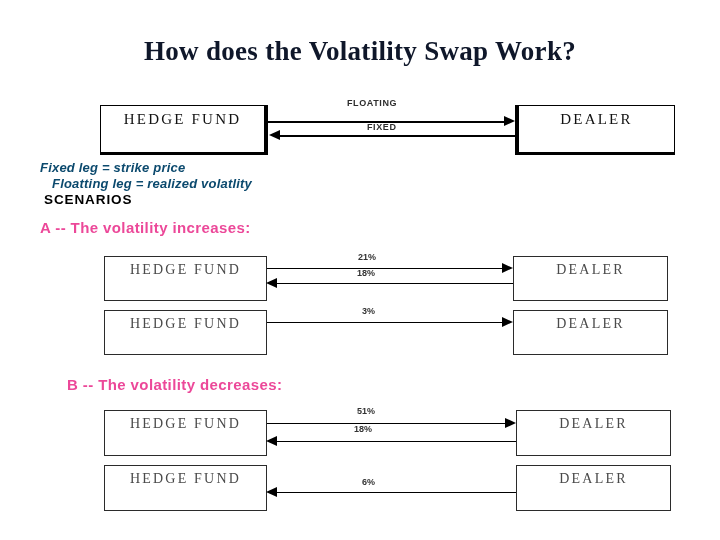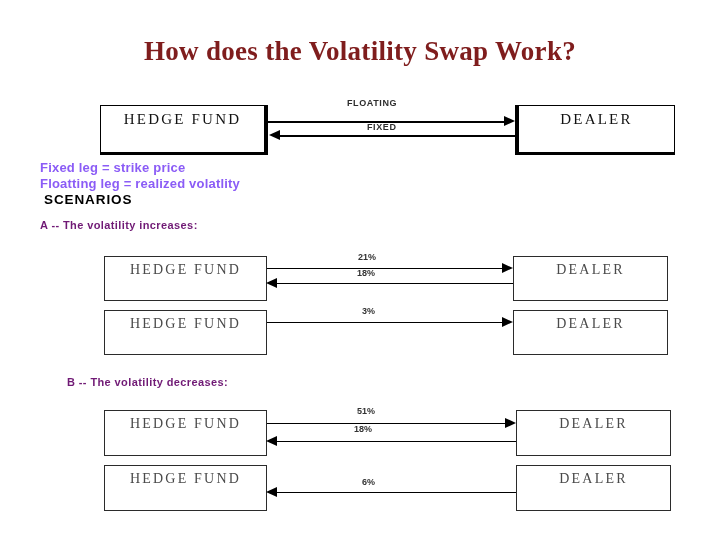--- a/index.html
+++ b/index.html
@@ -19,21 +19,21 @@
   .slide-title {
     position: absolute;
     left: 0;
     top: 36px;
     width: 720px;
     text-align: center;
     font-family: "Liberation Serif", serif;
     font-weight: bold;
     font-size: 27px;
     letter-spacing: 0.3px;
-    color: #7f1d1d;
+    color: #0f172a;
   }
 
   
   .node {
     position: absolute;
     box-sizing: border-box;
     background: #ffffff;
     border: 1px solid #1a1a1a;
     display: flex;
     align-items: flex-start;
@@ -103,39 +103,40 @@
     text-align: center;
   }
 
   
   .legend-line {
     position: absolute;
     font-family: "Liberation Sans", sans-serif;
     font-weight: bold;
     font-size: 13px;
     letter-spacing: 0.2px;
-    color: #8b5cf6;
-    white-space: nowrap;
+    color: #0c4a6e;
+    white-space: nowrap;
+    font-style: italic;
   }
   .scenario-heading {
     position: absolute;
     font-family: "Liberation Sans", sans-serif;
     font-weight: bold;
     font-size: 13.5px;
     letter-spacing: 0.9px;
     color: #000000;
     white-space: nowrap;
   }
   .scenario-case {
     position: absolute;
     font-family: "Liberation Sans", sans-serif;
     font-weight: bold;
-    font-size: 11px;
+    font-size: 15px;
     letter-spacing: 0.4px;
-    color: #701a75;
+    color: #ec4899;
     white-space: nowrap;
   }
 </style>
 </head>
 <body>
 
 <div class="slide-title">How does the Volatility Swap Work?</div>
 
 <div class="node ink" style="left:100px; top:105px; width:168px; height:50px; font-size:15px;">
   <span>HEDGE FUND</span>
@@ -147,21 +148,21 @@
 
 <div class="line" style="left:268px; top:121px; width:236px;"></div>
 <div class="arrow-r" style="left:504px; top:116px;"></div>
 <div class="flow-label" style="left:347px; top:98px;">FLOATING</div>
 
 <div class="line" style="left:280px; top:135px; width:235px;"></div>
 <div class="arrow-l" style="left:269px; top:130px;"></div>
 <div class="flow-label" style="left:347px; top:122px;margin-left:20px;">FIXED</div>
 
 <div class="legend-line" style="left:40px; top:160px;">Fixed leg = strike price</div>
-<div class="legend-line" style="left:40px; top:176px;">Floatting leg = realized volatlity</div>
+<div class="legend-line" style="left:52px; top:176px;">Floatting leg = realized volatlity</div>
 <div class="scenario-heading" style="left:44px; top:192px;">SCENARIOS</div>
 
 <div class="scenario-case" style="left:40px; top:219px;">A -- The volatility increases:</div>
 
 <div class="node faint" style="left:104px; top:256px; width:163px; height:45px; font-size:14px;">
   <span>HEDGE FUND</span>
 </div>
 <div class="node faint" style="left:513px; top:256px; width:155px; height:45px; font-size:14px;">
   <span>DEALER</span>
 </div>

